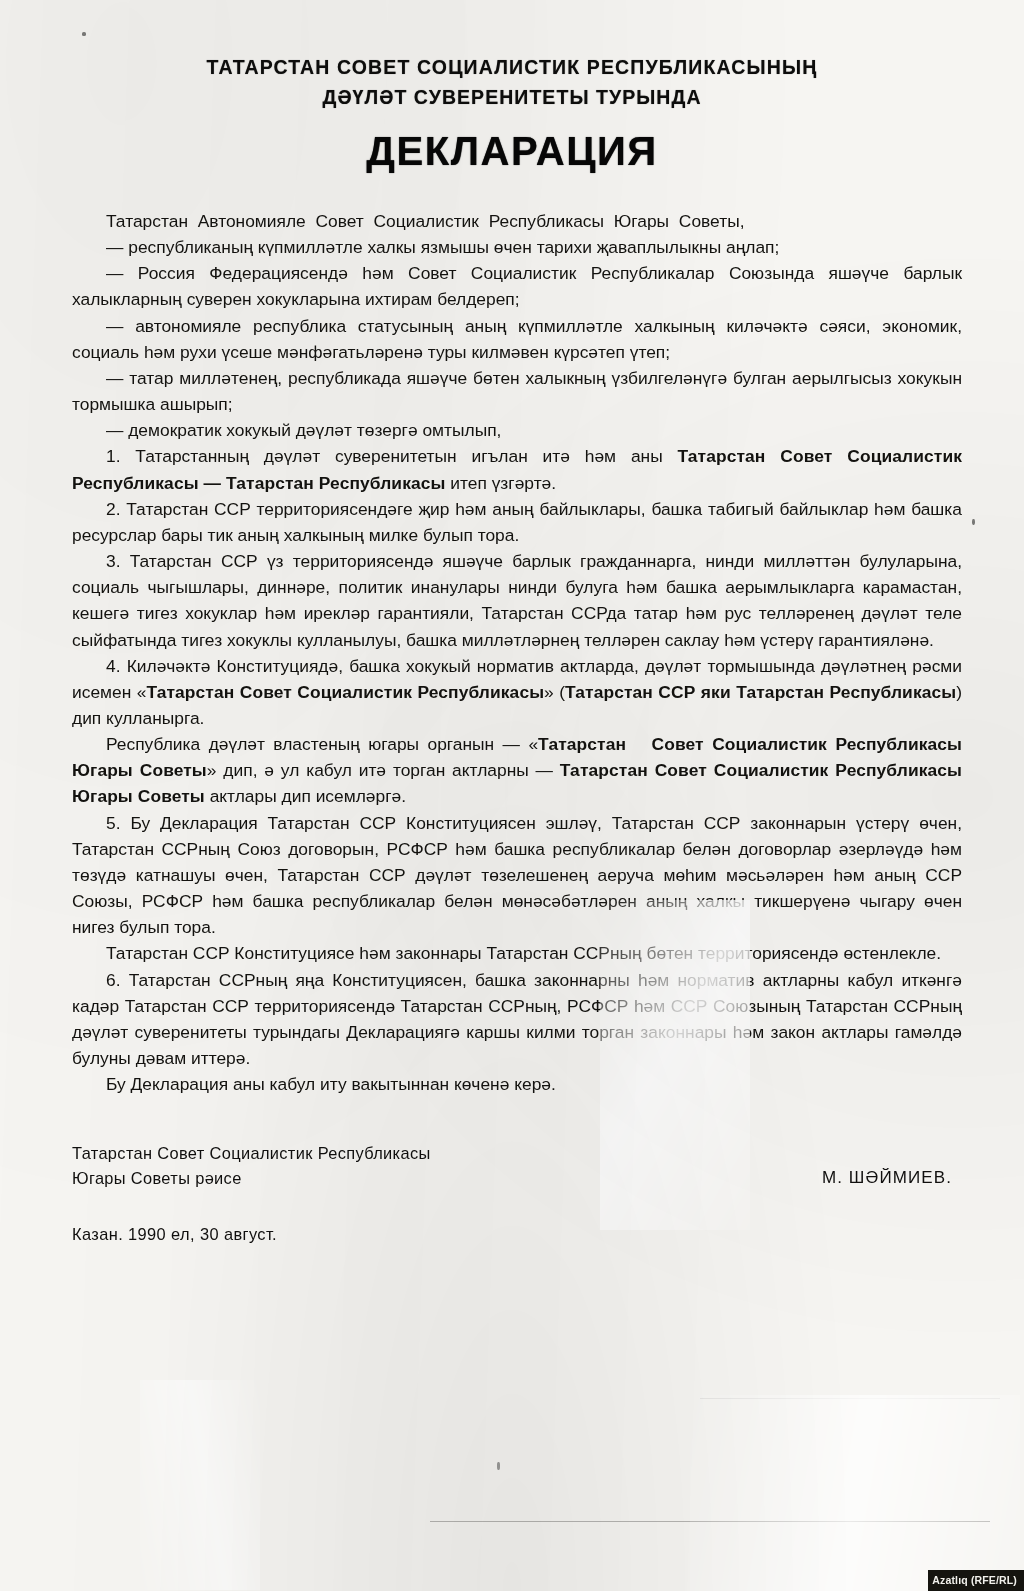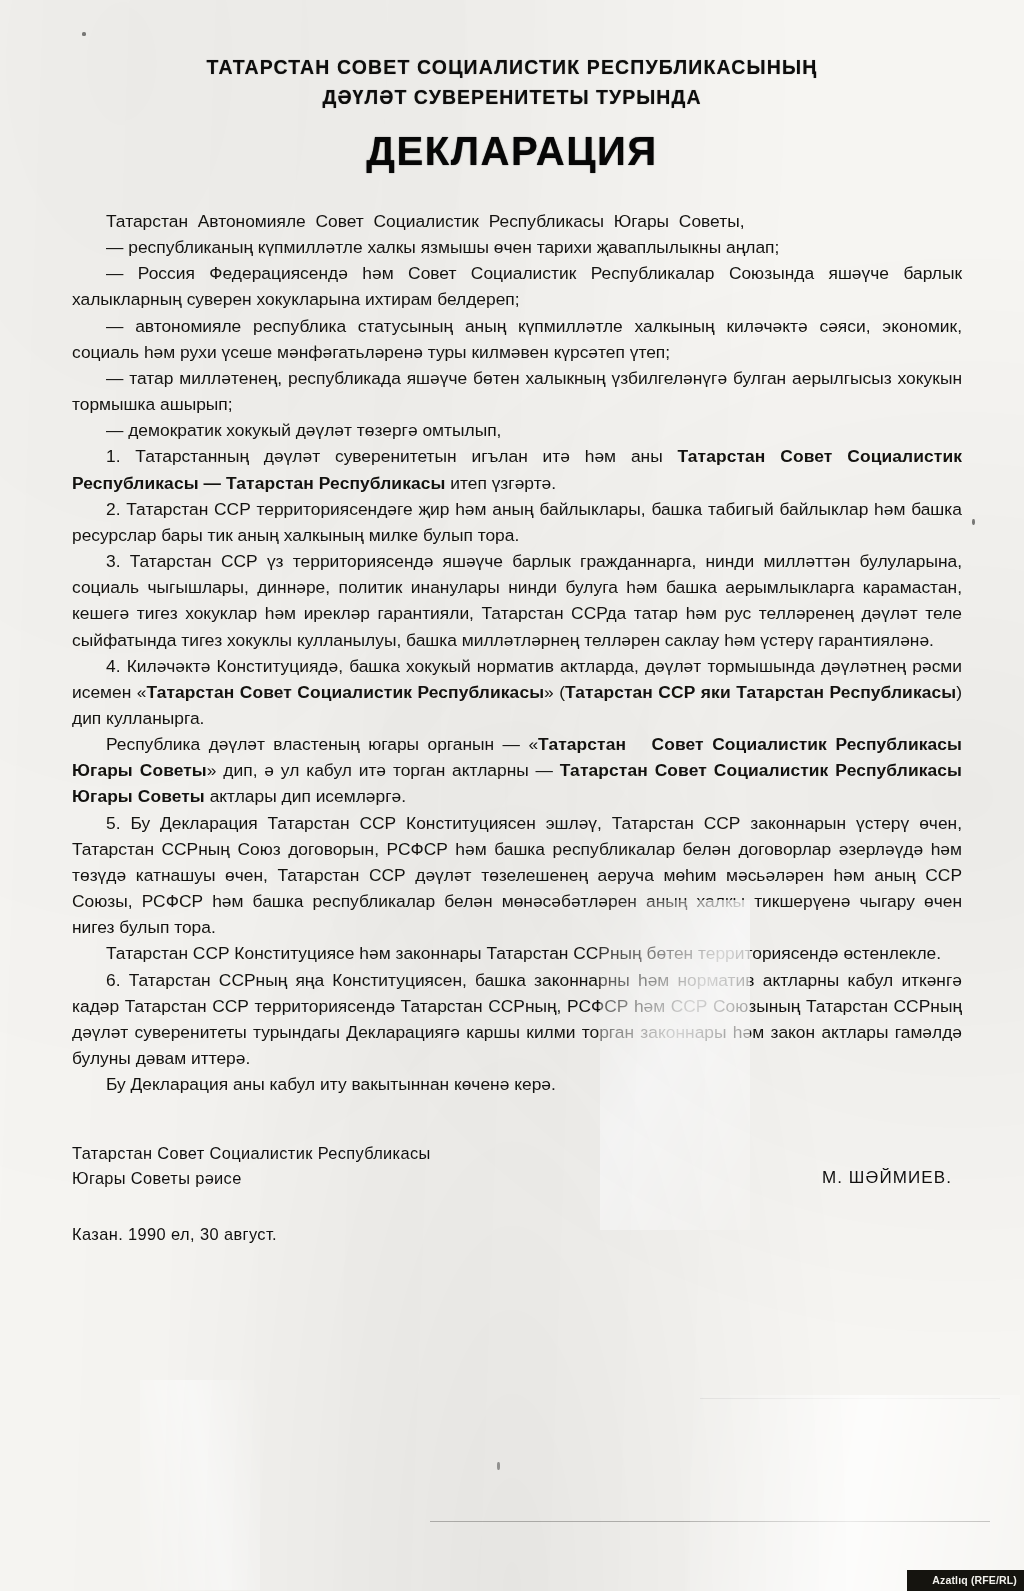--- a/index.html
+++ b/index.html
@@ -127,21 +127,21 @@
 
   
   .watermark {
     position: absolute;
     right: 0;
     bottom: 0;
     background: #15140f;
     color: #f2f1ec;
     font-size: 10.5px;
     line-height: 1;
-    padding: 5px 7px 6px 25px;
+    padding: 5px 7px 6px 4px;
     letter-spacing: 0.15px;
     font-weight: 700;
     z-index: 8;
   }
 </style>
 </head>
 <body>
 
 <div class="page">
 

